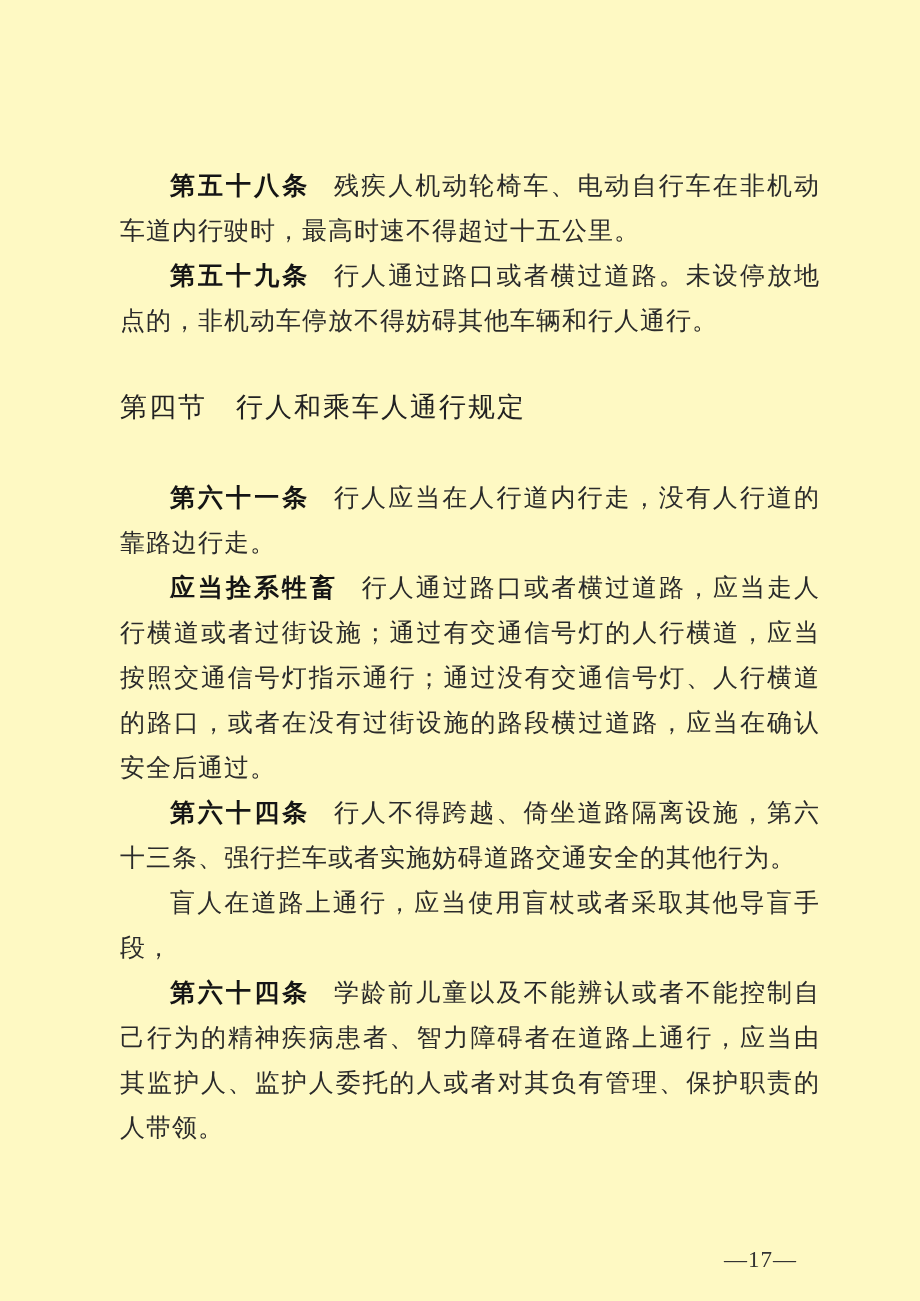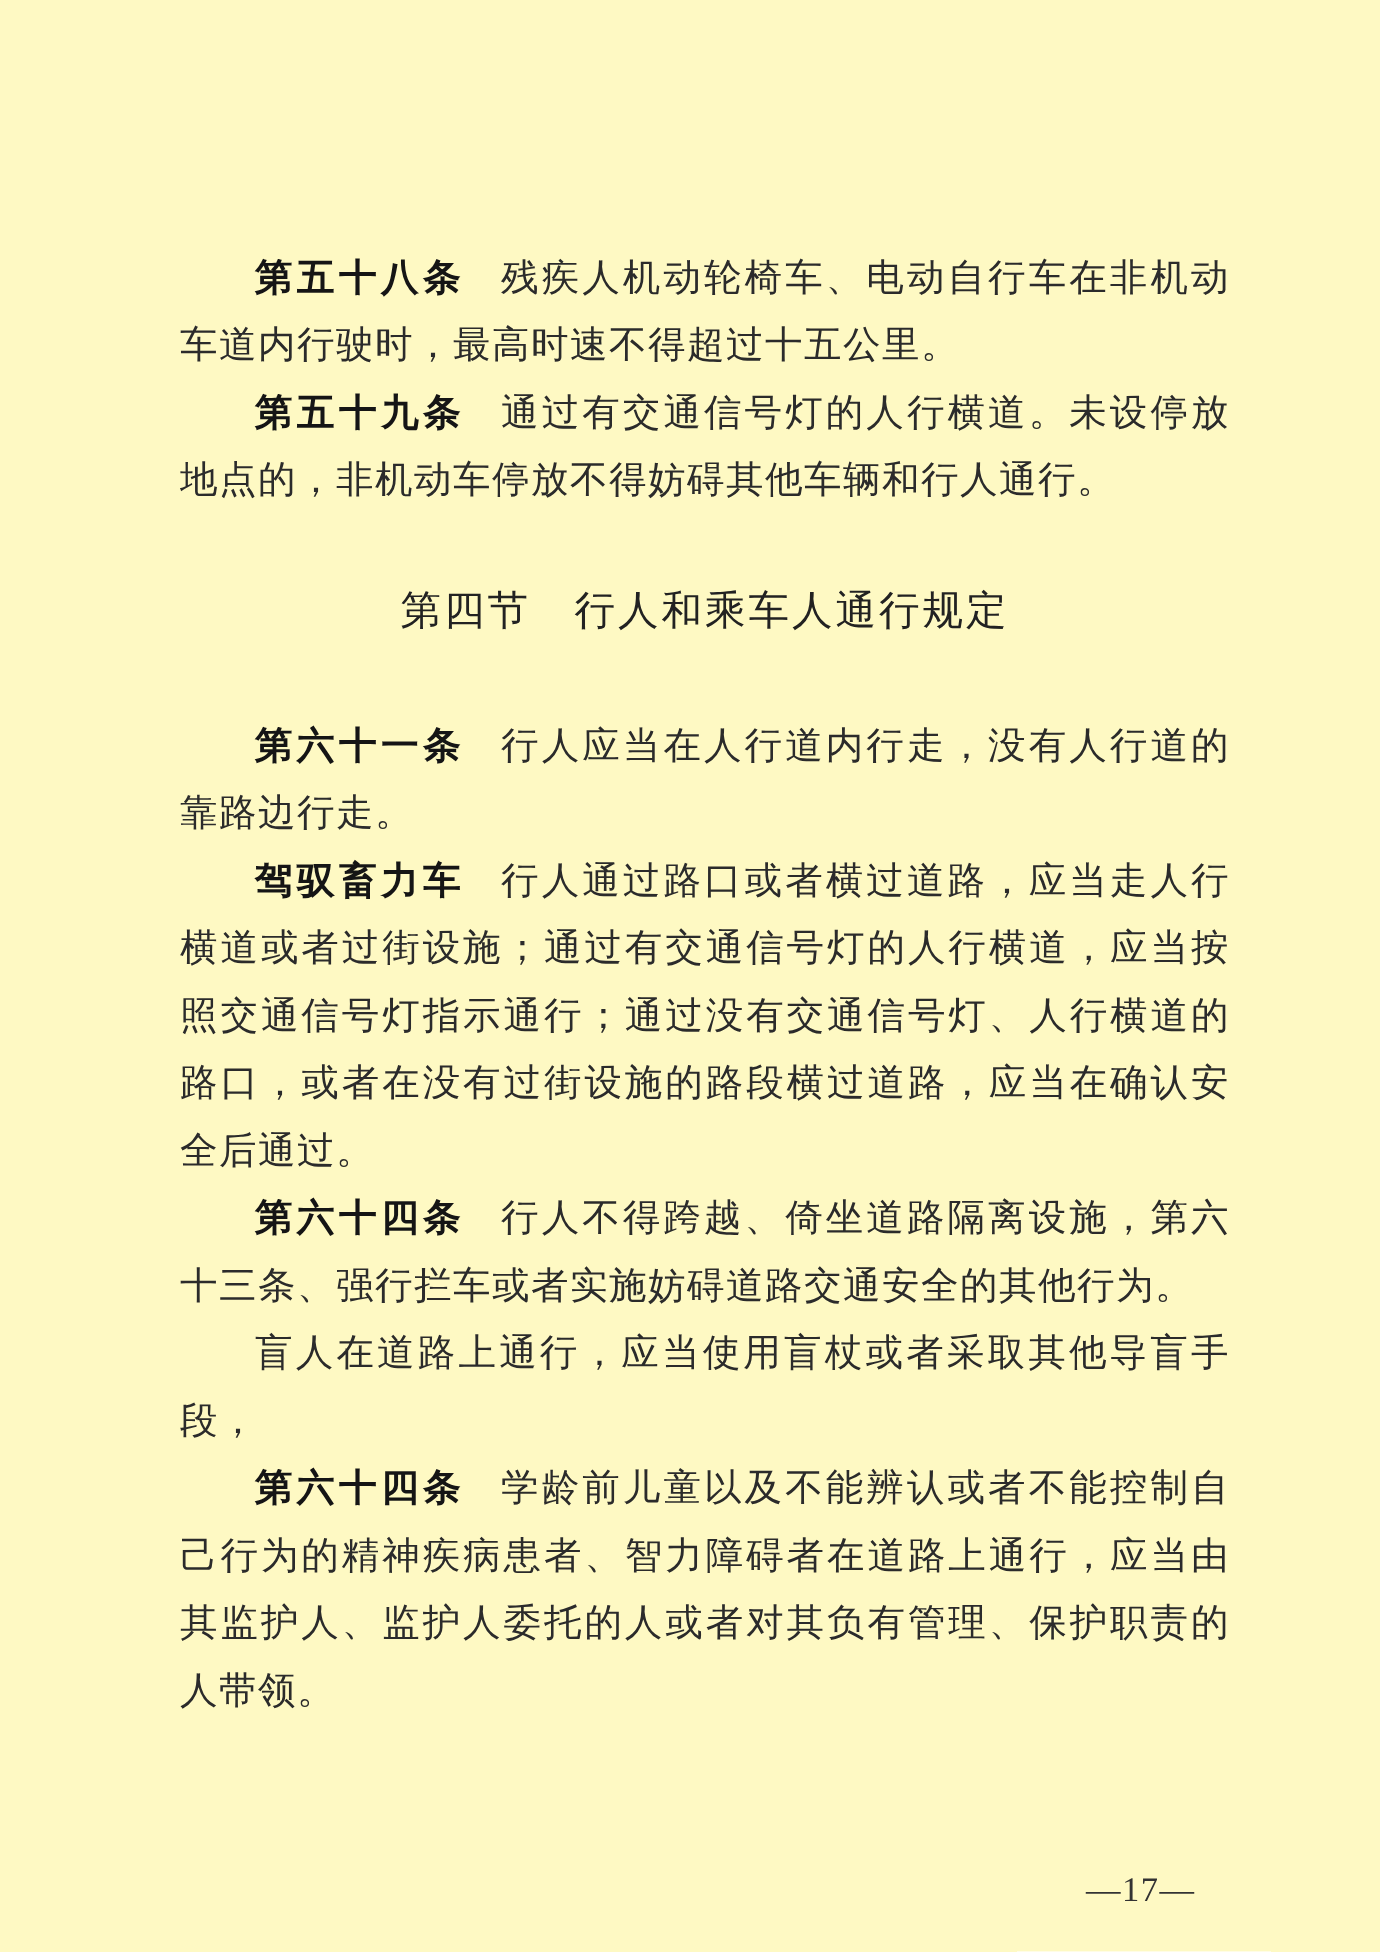--- a/index.html
+++ b/index.html
@@ -35,48 +35,48 @@
     color: #151515;
     margin-right: 0.95em;
     letter-spacing: 2px;
   }
   .section-heading {
     margin: 42px 0 45px 0;
     font-size: 27px;
     line-height: 45px;
     font-weight: normal;
     color: #222222;
-    text-align: center;
+    text-align: left;
     letter-spacing: 2px;
   }
   .page-number {
     position: absolute;
     right: 123px;
     bottom: 28px;
     font-size: 23px;
     color: #333333;
     letter-spacing: 1px;
   }
 </style>
 </head>
 <body>
 
 <div class="page">
   <div class="content">
     <div id="paras-before">
   <p class="para"><span class="article-label">第五十八条</span><span class="article-text">残疾人机动轮椅车、电动自行车在非机动车道内行驶时，最高时速不得超过十五公里。</span></p>
 
-  <p class="para"><span class="article-label">第五十九条</span><span class="article-text">通过有交通信号灯的人行横道。未设停放地点的，非机动车停放不得妨碍其他车辆和行人通行。</span></p>
+  <p class="para"><span class="article-label">第五十九条</span><span class="article-text">行人通过路口或者横过道路。未设停放地点的，非机动车停放不得妨碍其他车辆和行人通行。</span></p>
 
 </div>
     <h2 class="section-heading">第四节　行人和乘车人通行规定</h2>
     <div id="paras-after">
   <p class="para"><span class="article-label">第六十一条</span><span class="article-text">行人应当在人行道内行走，没有人行道的靠路边行走。</span></p>
 
-  <p class="para"><span class="article-label">驾驭畜力车</span><span class="article-text">行人通过路口或者横过道路，应当走人行横道或者过街设施；通过有交通信号灯的人行横道，应当按照交通信号灯指示通行；通过没有交通信号灯、人行横道的路口，或者在没有过街设施的路段横过道路，应当在确认安全后通过。</span></p>
+  <p class="para"><span class="article-label">应当拴系牲畜</span><span class="article-text">行人通过路口或者横过道路，应当走人行横道或者过街设施；通过有交通信号灯的人行横道，应当按照交通信号灯指示通行；通过没有交通信号灯、人行横道的路口，或者在没有过街设施的路段横过道路，应当在确认安全后通过。</span></p>
 
   <p class="para"><span class="article-label">第六十四条</span><span class="article-text">行人不得跨越、倚坐道路隔离设施，第六十三条、强行拦车或者实施妨碍道路交通安全的其他行为。</span></p>
 
   <p class="para"><span class="article-text">盲人在道路上通行，应当使用盲杖或者采取其他导盲手段，</span></p>
 
   <p class="para"><span class="article-label">第六十四条</span><span class="article-text">学龄前儿童以及不能辨认或者不能控制自己行为的精神疾病患者、智力障碍者在道路上通行，应当由其监护人、监护人委托的人或者对其负有管理、保护职责的人带领。</span></p>
 </div>
   </div>
   <div class="page-number">—17—</div>
 </div>

